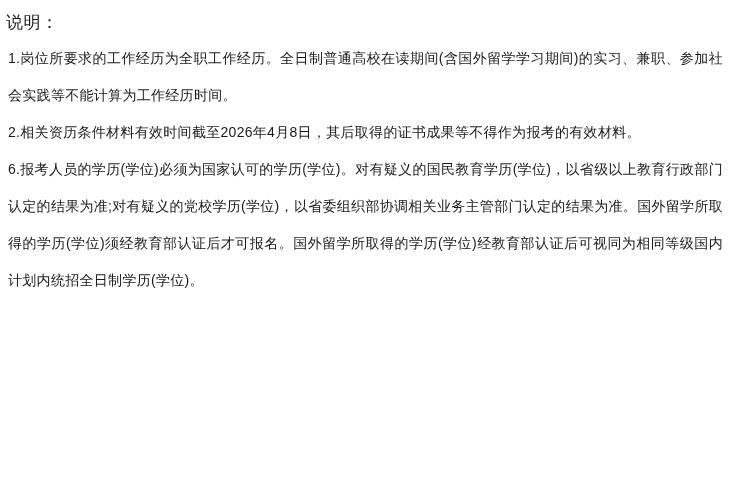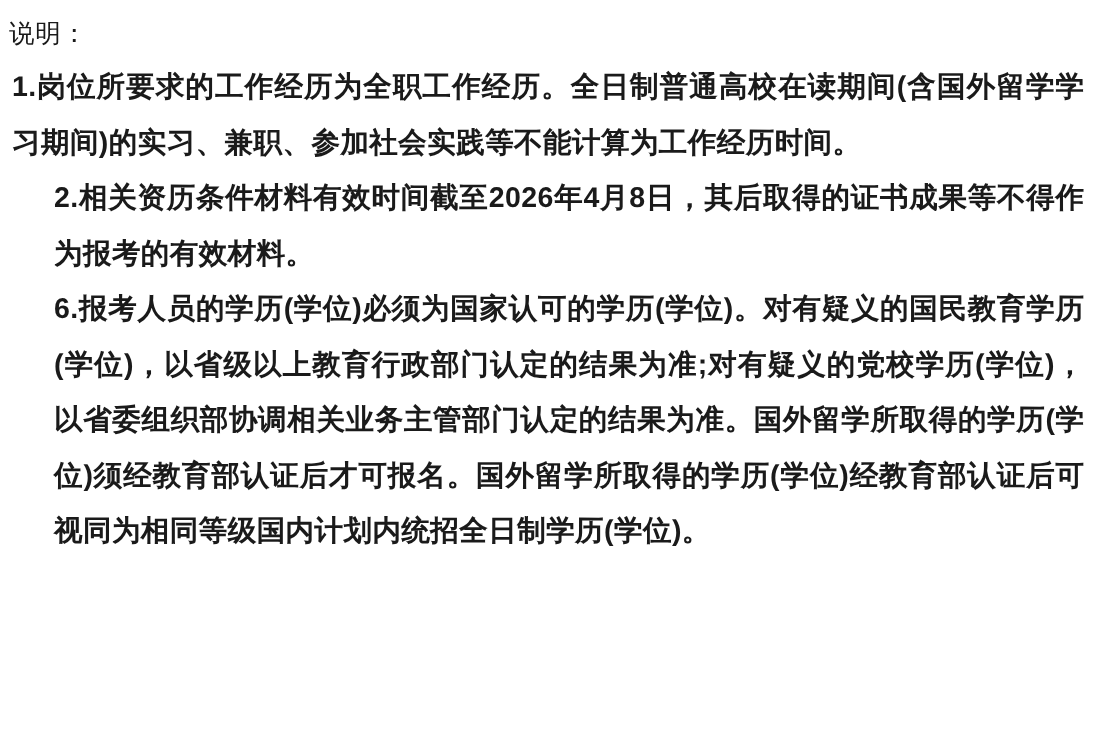--- a/index.html
+++ b/index.html
@@ -22,32 +22,31 @@
     padding: 8px 6px 0 6px;
   }
   .doc-title {
     font-size: 17px;
     line-height: 30px;
     letter-spacing: 0.5px;
     margin: 0 0 2px 0;
     font-weight: 400;
   }
   .para {
-    font-size: 19px;
+    font-size: 14px;
     line-height: 37px;
     letter-spacing: 0.3px;
     margin: 0;
     text-align: justify;
     text-justify: inter-ideograph;
     word-break: break-all;
-    font-weight: 700;
+    font-weight: 400;
   }
   .para + .para {
     margin-top: 0px;
-    margin-left: 28px;
   }
   .content {
     padding-left: 2px;
   }
 </style>
 </head>
 <body>
 
 <div class="page">
   <div class="doc-title">说明：</div>

